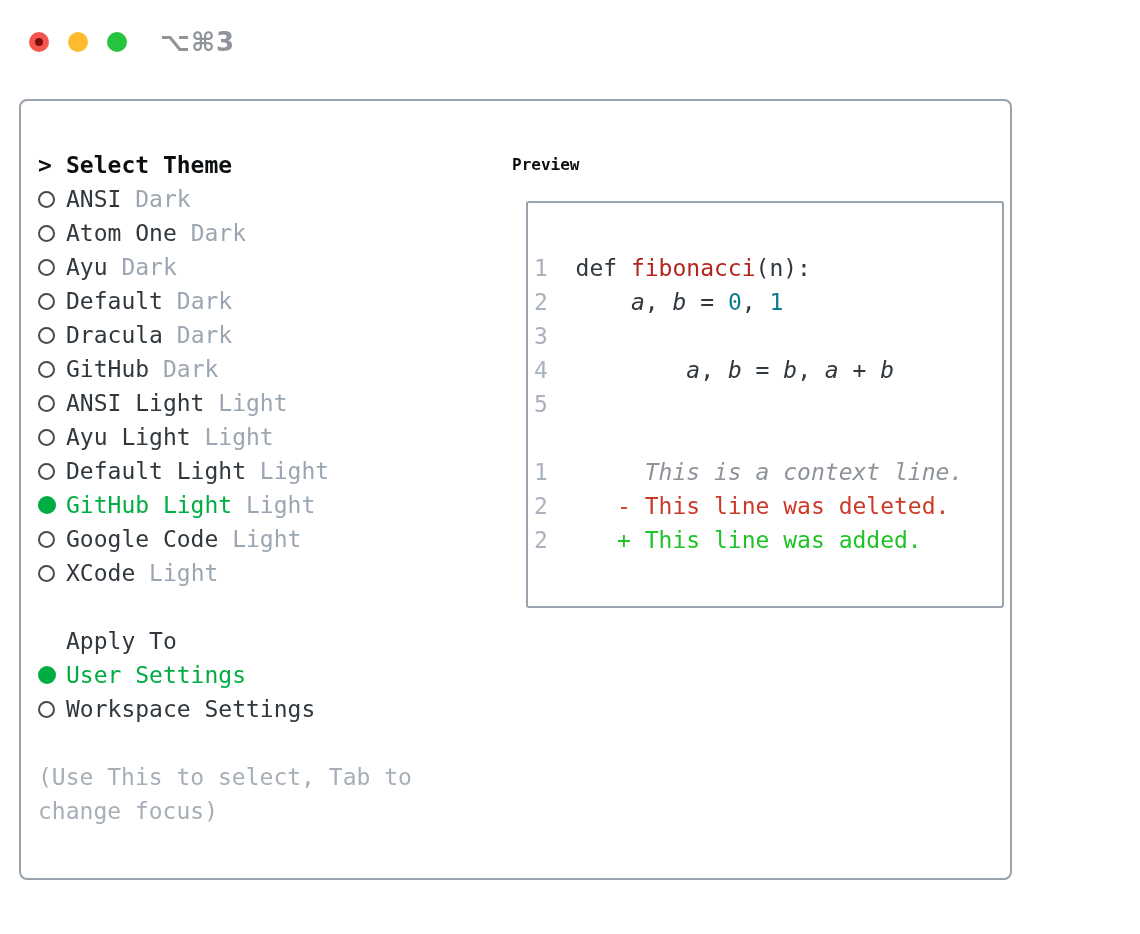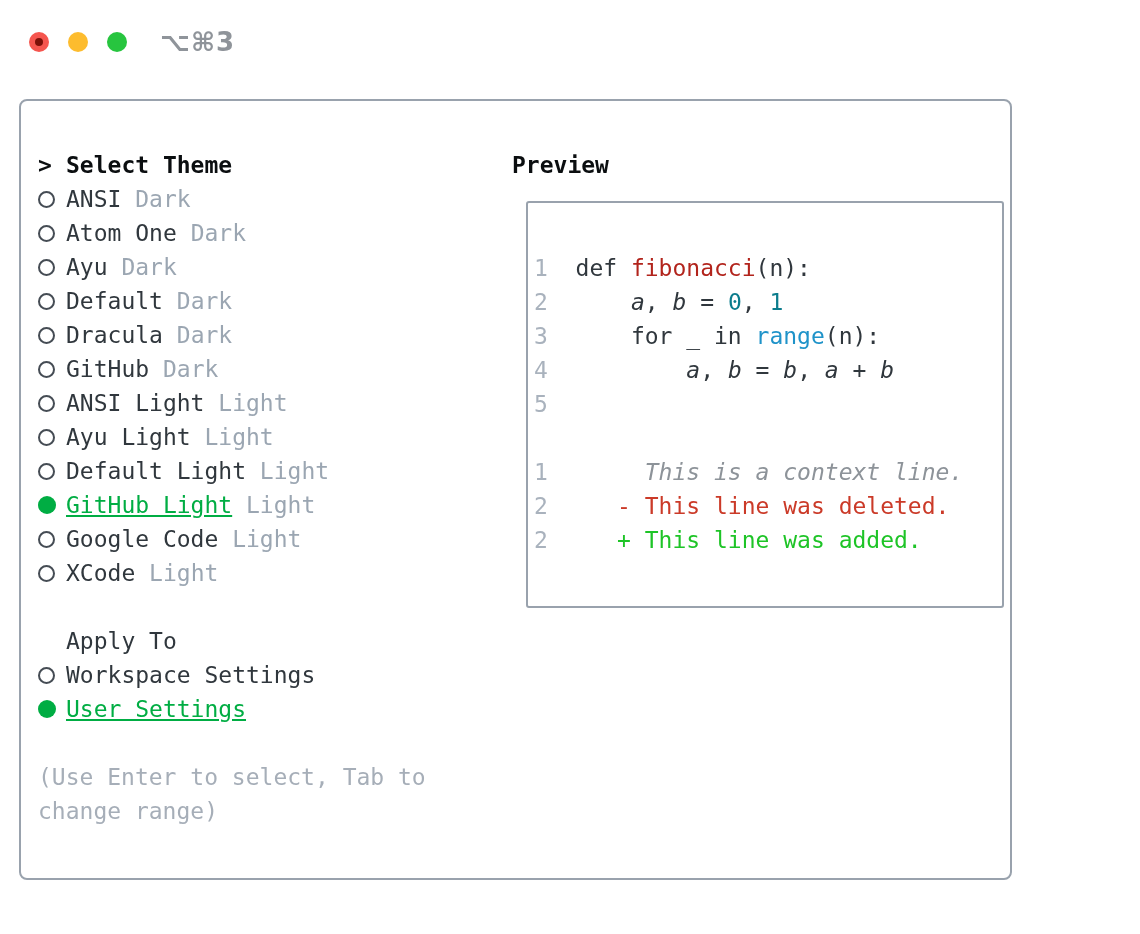--- a/index.html
+++ b/index.html
@@ -25,26 +25,26 @@
   .leftcol{width:455px;flex:none;}
   .rightcol{flex:1;}
 
   .row{display:flex;align-items:center;height:34px;font-size:23px;white-space:pre;color:var(--text);}
   .lead{width:28px;flex:none;display:flex;align-items:center;}
   .prompt{font-weight:bold;color:var(--boldtext);font-size:23px;}
   .hdr{font-weight:bold;color:var(--boldtext);}
   .radio{width:17px;height:17px;border:2px solid var(--radio);border-radius:50%;}
   .radio.sel{width:18px;height:18px;border:none;background:var(--accent);}
   .nm{color:var(--text);}
-  .nm.selname{color:var(--accent);text-decoration:underline;}
+  .nm.selname{color:var(--accent);}
   .tag{color:var(--tag);}
   .spacer{height:34px;}
   .hint{margin-top:34px;font-size:23px;line-height:34px;color:var(--hint);max-width:408px;white-space:normal;}
 
-  .preview-title{font-size:23px;line-height:34px;font-weight:bold;color:var(--boldtext);margin-left:19px;}
+  .preview-title{font-size:16px;line-height:34px;font-weight:bold;color:var(--boldtext);margin-left:19px;}
   .preview-box{margin-left:33px;margin-top:19px;width:478px;height:407px;border:2px solid var(--border);border-radius:3px;padding:48px 8px 0 6px;overflow:hidden;background:#fff;}
   .pline{display:flex;line-height:34px;font-size:23px;white-space:pre;min-height:34px;}
   .ln{flex:none;width:1ch;text-align:right;color:var(--linenum);margin-right:2ch;}
   .tok-plain{color:var(--text);}
   .tok-fn{color:var(--fn);}
   .tok-call{color:var(--call);}
   .tok-num{color:var(--numc);}
   .tok-var{color:var(--text);font-style:italic;}
   .tok-context{color:var(--ctx);font-style:italic;}
   .tok-del{color:var(--del);margin-top:32px;}
@@ -79,32 +79,32 @@
         <div class="row"><span class="lead"><span class="radio"></span></span><span class="nm">Default Light</span><span class="tag"> Light</span></div>
         <div class="row"><span class="lead"><span class="radio sel"></span></span><span class="nm selname">GitHub Light</span><span class="tag"> Light</span></div>
         <div class="row"><span class="lead"><span class="radio"></span></span><span class="nm">Google Code</span><span class="tag"> Light</span></div>
         <div class="row"><span class="lead"><span class="radio"></span></span><span class="nm">XCode</span><span class="tag"> Light</span></div>
       </div>
     <div class="spacer"></div>
     <div class="row">
       <span class="lead"></span><span>Apply To</span>
     </div>
     <div id="apply-list">
+        <div class="row"><span class="lead"><span class="radio sel"></span></span><span class="nm selname">User Settings</span></div>
         <div class="row"><span class="lead"><span class="radio"></span></span><span class="nm">Workspace Settings</span></div>
-        <div class="row"><span class="lead"><span class="radio sel"></span></span><span class="nm selname">User Settings</span></div>
       </div>
-    <div class="hint">(Use Enter to select, Tab to change range)</div>
+    <div class="hint">(Use This to select, Tab to change focus)</div>
   </div>
   <div class="rightcol">
     <div class="preview-title">Preview</div>
     <div class="preview-box">
       <div id="preview-lines">
           <div class="pline"><span class="ln">1</span><span><span class="tok-plain">def </span><span class="tok-fn">fibonacci</span><span class="tok-plain">(n):</span></span></div>
           <div class="pline"><span class="ln">2</span><span><span class="tok-plain">    </span><span class="tok-var">a</span><span class="tok-plain">, </span><span class="tok-var">b</span><span class="tok-plain"> = </span><span class="tok-num">0</span><span class="tok-plain">, </span><span class="tok-num">1</span></span></div>
-          <div class="pline"><span class="ln">3</span><span><span class="tok-plain">    for _ in </span><span class="tok-call">range</span><span class="tok-plain">(n):</span></span></div>
+          <div class="pline"><span class="ln">3</span></div>
           <div class="pline"><span class="ln">4</span><span><span class="tok-plain">        </span><span class="tok-var">a</span><span class="tok-plain">, </span><span class="tok-var">b</span><span class="tok-plain"> = </span><span class="tok-var">b</span><span class="tok-plain">, </span><span class="tok-var">a</span><span class="tok-plain"> + </span><span class="tok-var">b</span></span></div>
           <div class="pline"><span class="ln">5</span></div>
           <div class="pline"><span class="ln"></span><span></span></div>
           <div class="pline"><span class="ln">1</span><span><span class="tok-context">     This is a context line.</span></span></div>
           <div class="pline"><span class="ln">2</span><span><span class="tok-del">   - This line was deleted.</span></span></div>
           <div class="pline"><span class="ln">2</span><span><span class="tok-add">   + This line was added.</span></span></div>
         </div>
     </div>
   </div>
 </div>

